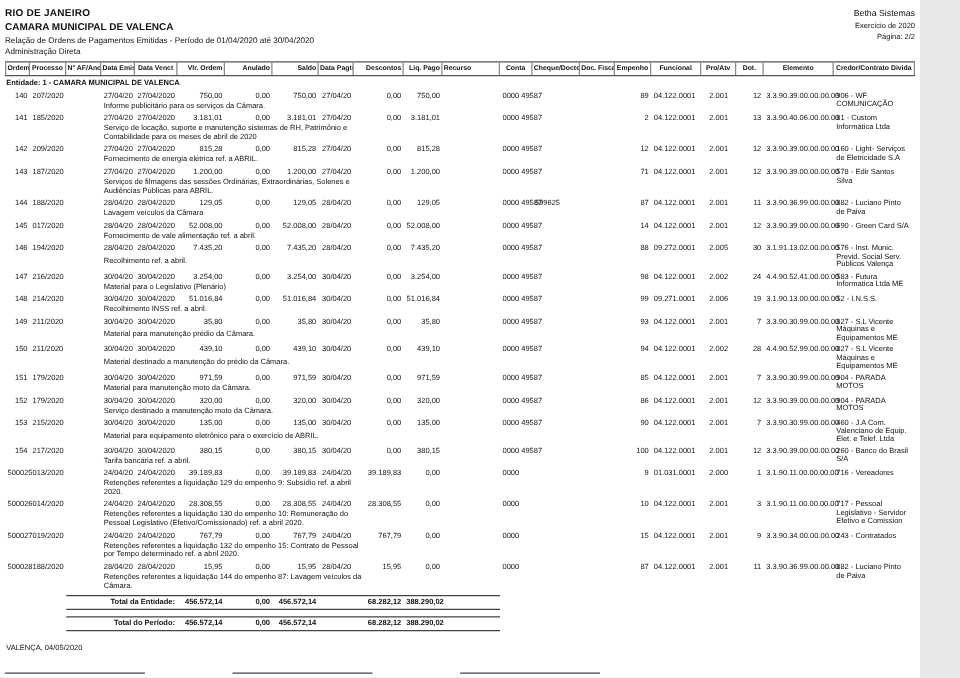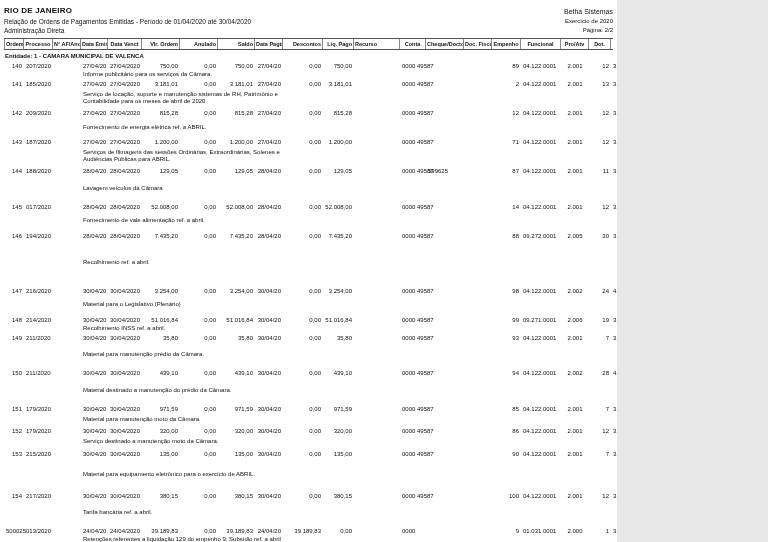--- a/index.html
+++ b/index.html
@@ -1,18 +1,18 @@
 <!DOCTYPE html>
 <html><head>
 <meta charset="utf-8">
 <style>
   * { margin:0; padding:0; box-sizing:border-box; }
   html,body { background:#e8e8e8; }
   .page {
-    position:relative; width:617px; height:542px; background:#ffffff;
+    position:relative; width:736px; height:542px; background:#ffffff;
     font-family:"Liberation Sans", sans-serif; color:#111;
     padding:6px 4px 0 4px; overflow:hidden;
   }
   
   .hdr { display:flex; justify-content:space-between; margin-bottom:4px; }
   .hdr-left .state { font-size:8px; font-weight:bold; letter-spacing:.2px; }
   .hdr-left .org { font-size:8px; font-weight:bold; margin-top:2px; }
   .hdr-left .rpt { font-size:6.5px; margin-top:3px; }
   .hdr-left .adm { font-size:6.5px; margin-top:2px; }
   .hdr-right { text-align:right; padding-top:2px; }
@@ -43,20 +43,21 @@
   .sig { width:182px; }
   .sigline { width:112px; border-top:1px solid #444; margin-bottom:3px; }
 </style>
 </head>
 <body>
 
 <div class="page">
   <div class="hdr">
     <div class="hdr-left">
       <div class="state">RIO DE JANEIRO</div>
+      <div class="org">CAMARA MUNICIPAL DE VALENCA</div>
       <div class="rpt">Relação de Ordens de Pagamentos Emitidas - Período de 01/04/2020 até 30/04/2020</div>
       <div class="adm">Administração Direta</div>
     </div>
     <div class="hdr-right">
       <div class="vendor">Betha Sistemas</div>
       <div class="exerc">Exercício de 2020</div>
       <div class="pg">Página: 2/2</div>
     </div>
   </div>
 

